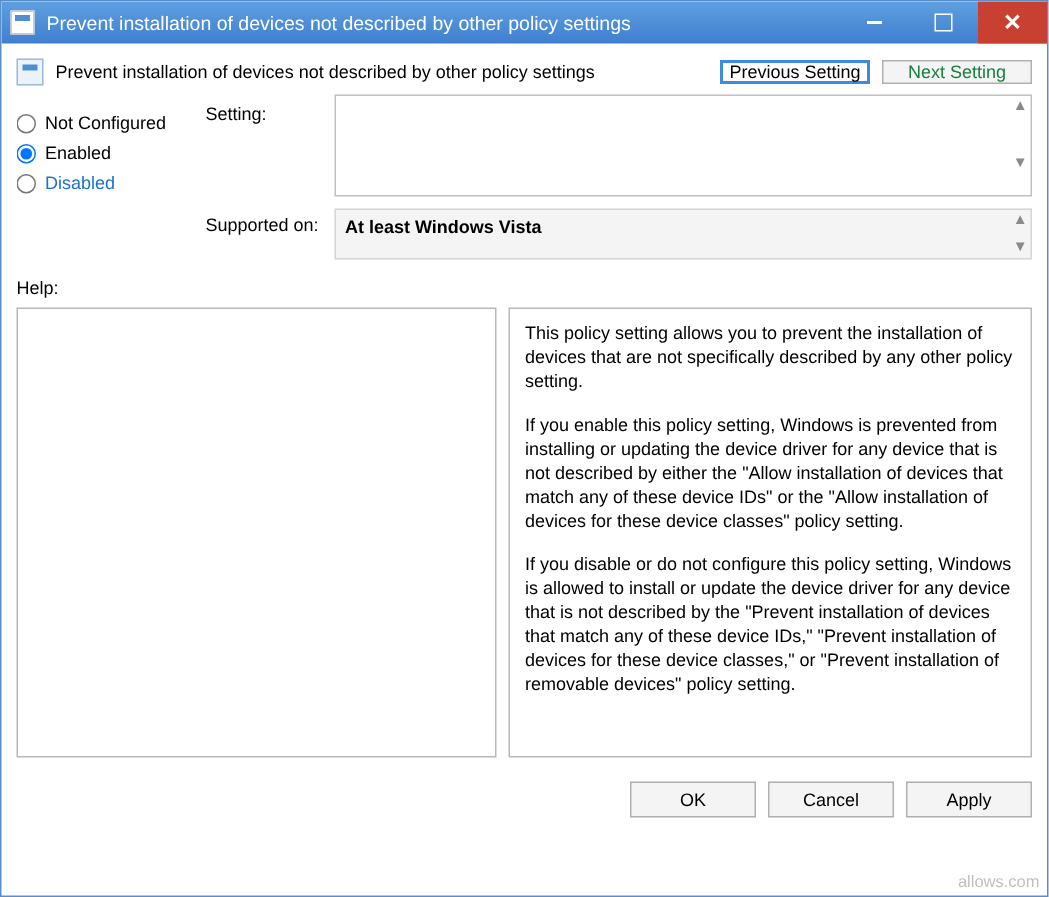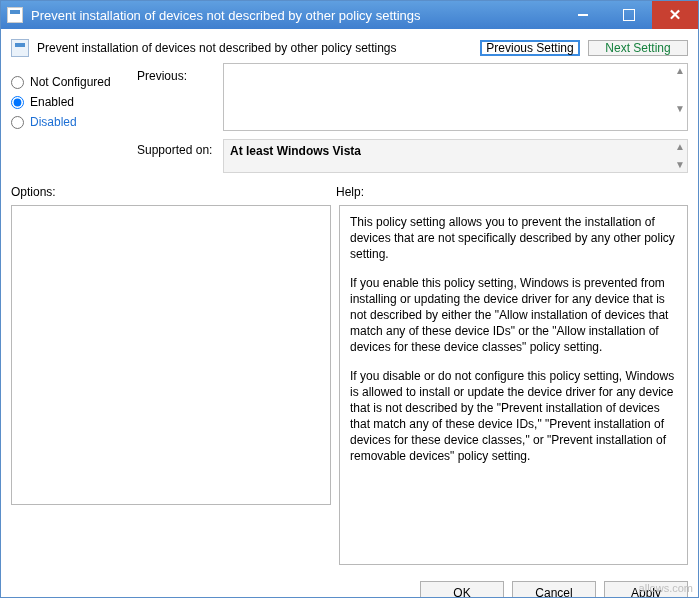--- a/index.html
+++ b/index.html
@@ -92,21 +92,21 @@
     display:flex; margin-top:12px;
   }
   .section-labels .left { width:325px; }
   .section-labels div { font-size:12px; }
 
   .panels { display:flex; gap:8px; margin-top:6px; }
   .options-panel {
     width:320px; height:300px; border:1px solid #b8b8b8; background:#fff;
   }
   .help-panel {
-    flex:1; height:360px; border:1px solid #b8b8b8; background:#fff; padding:8px 10px;
+    flex:1; height:300px; border:1px solid #b8b8b8; background:#fff; padding:8px 10px;
     overflow:hidden; font-size:12px; line-height:1.35;
   }
   .help-panel p { margin-bottom:12px; }
 
   .footer {
     display:flex; justify-content:flex-end; gap:8px; padding:10px 10px;
   }
   .btn {
     width:84px; height:24px; border:1px solid #b0b0b0; background:#f4f4f4;
     display:inline-flex; align-items:center; justify-content:center; font-size:12px; cursor:default;
@@ -146,41 +146,40 @@
       <label class="radio-row">
         <input type="radio" name="state" checked="" style="">
         <span>Enabled</span>
       </label>
       <label class="radio-row link">
         <input type="radio" name="state" style="">
         <span>Disabled</span>
       </label>
     </div>
 
-    <div class="lbl">Previous:</div>
+    <div class="lbl">Setting:</div>
     <div class="comment-box">
       <span></span>
       <div class="scroll-arrows">
         <span class="sc-arrow">▲</span>
         <span class="sc-arrow">▼</span>
       </div>
     </div>
 
     <div class="lbl" style="padding-top:4px">Supported on:</div>
     <div class="supported-box">
       <span>At least Windows Vista</span>
       <div class="scroll-arrows">
         <span class="sc-arrow">▲</span>
         <span class="sc-arrow">▼</span>
       </div>
     </div>
   </div>
 
   <div class="section-labels">
-    <div class="left">Options:</div>
     <div>Help:</div>
   </div>
 
   <div class="panels">
     <div class="options-panel"></div>
     <div class="help-panel">
       <p>This policy setting allows you to prevent the installation of devices that are not specifically described by any other policy setting.</p>
       <p>If you enable this policy setting, Windows is prevented from installing or updating the device driver for any device that is not described by either the "Allow installation of devices that match any of these device IDs" or the "Allow installation of devices for these device classes" policy setting.</p>
       <p>If you disable or do not configure this policy setting, Windows is allowed to install or update the device driver for any device that is not described by the "Prevent installation of devices that match any of these device IDs," "Prevent installation of devices for these device classes," or "Prevent installation of removable devices" policy setting.</p>
     </div>

